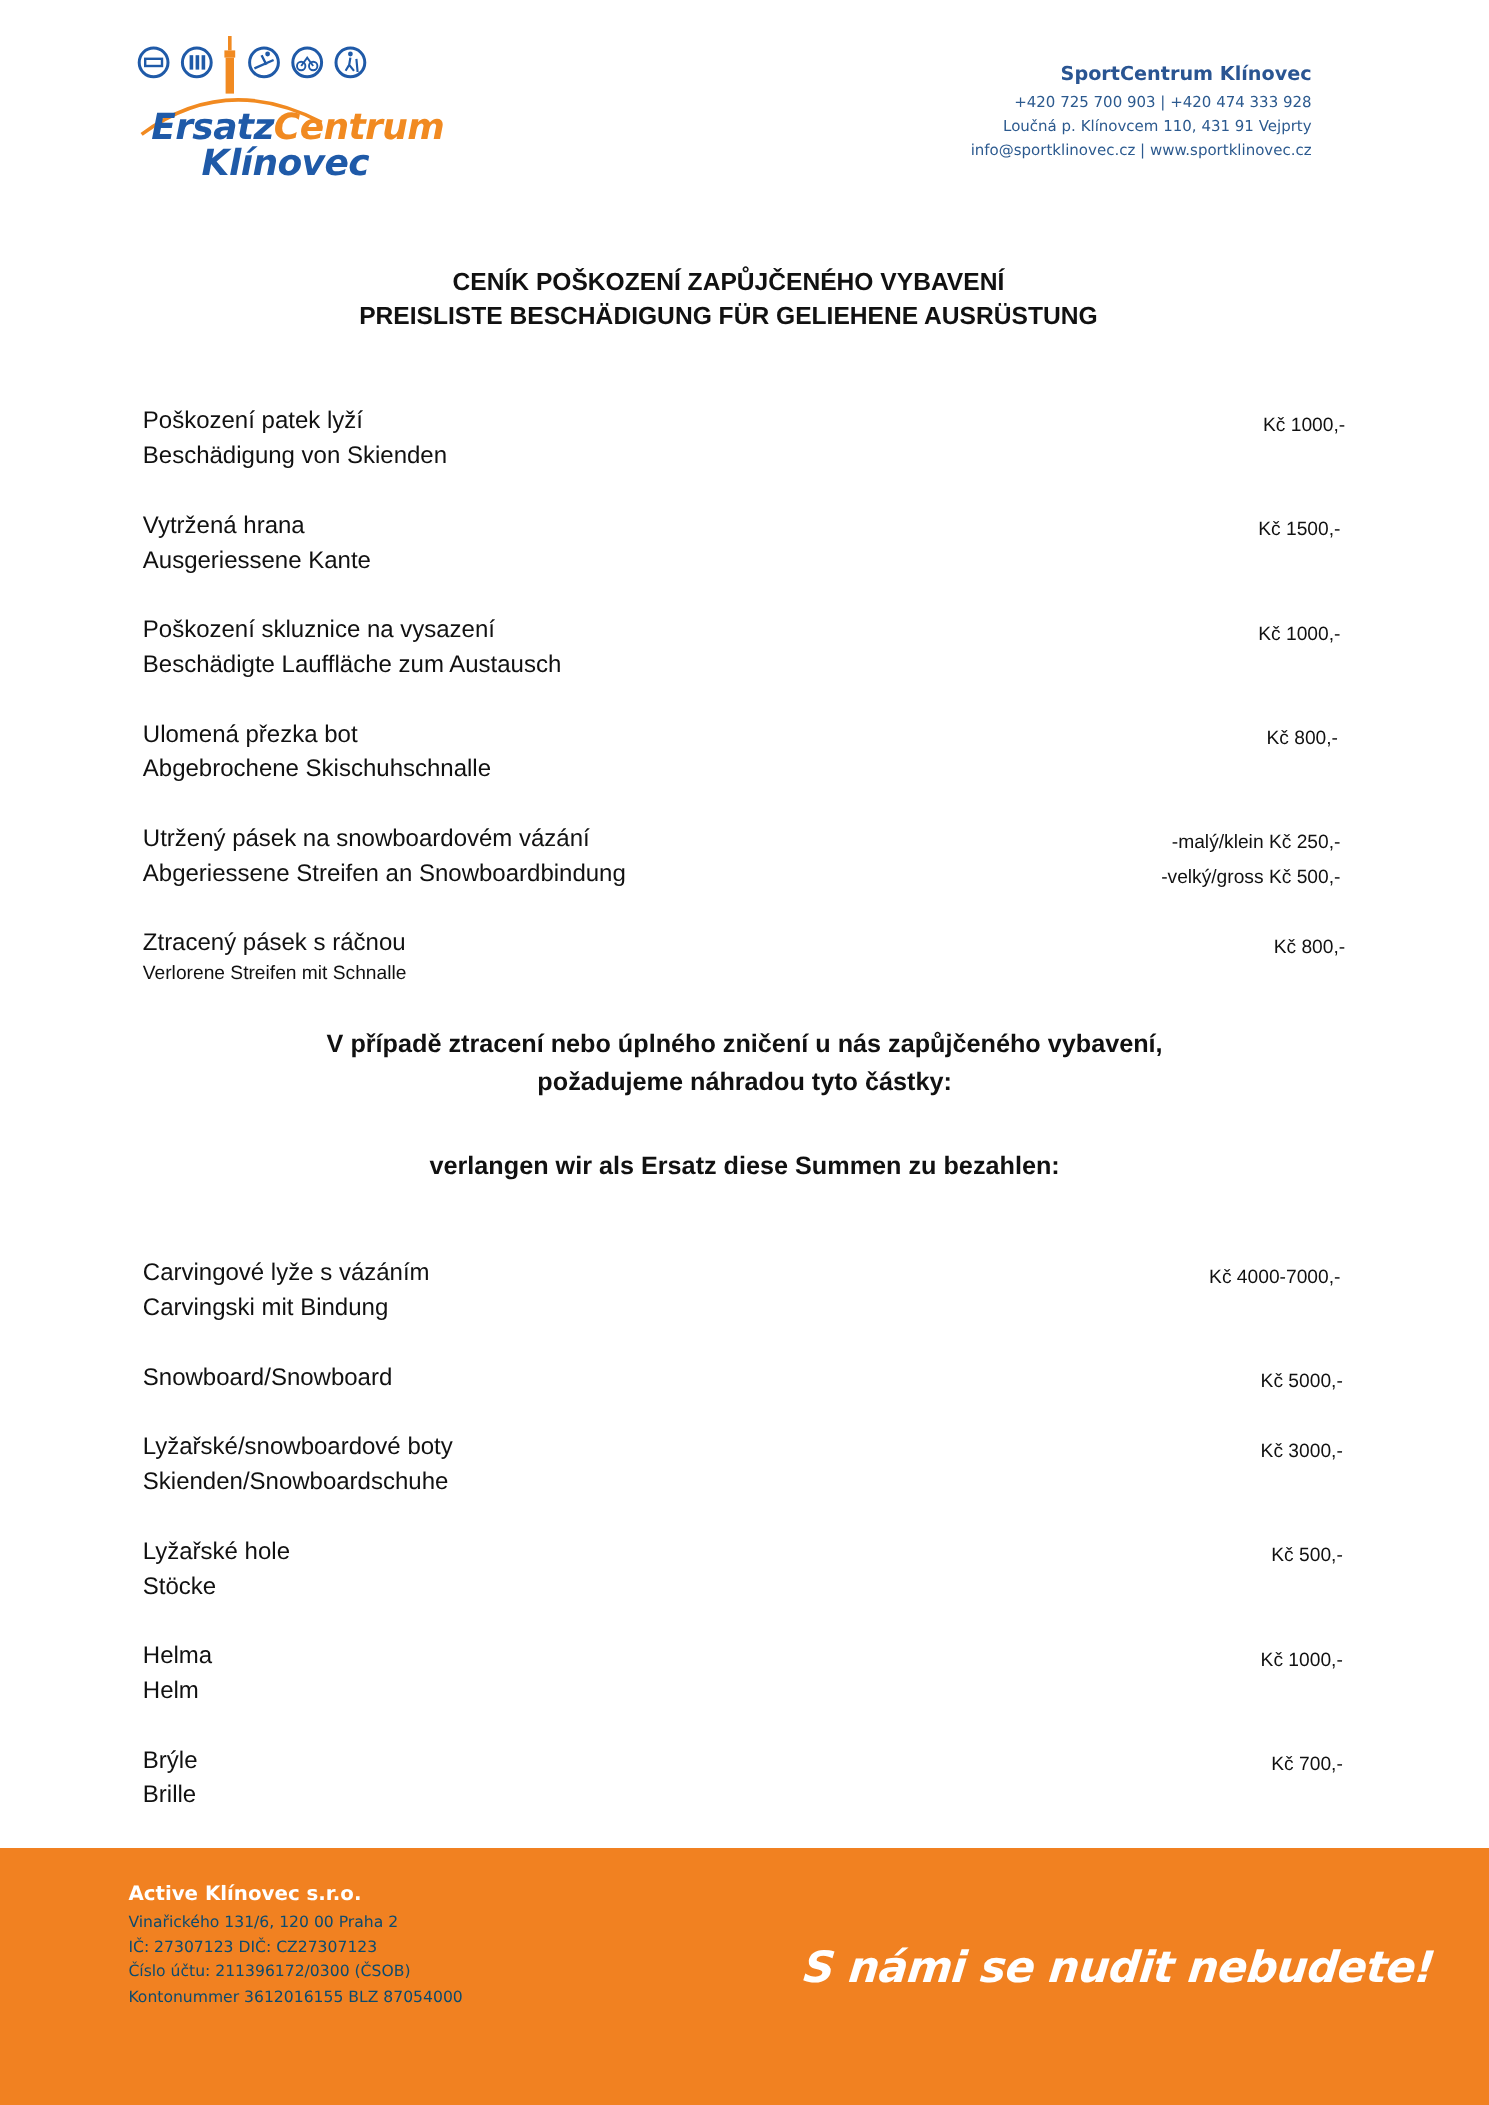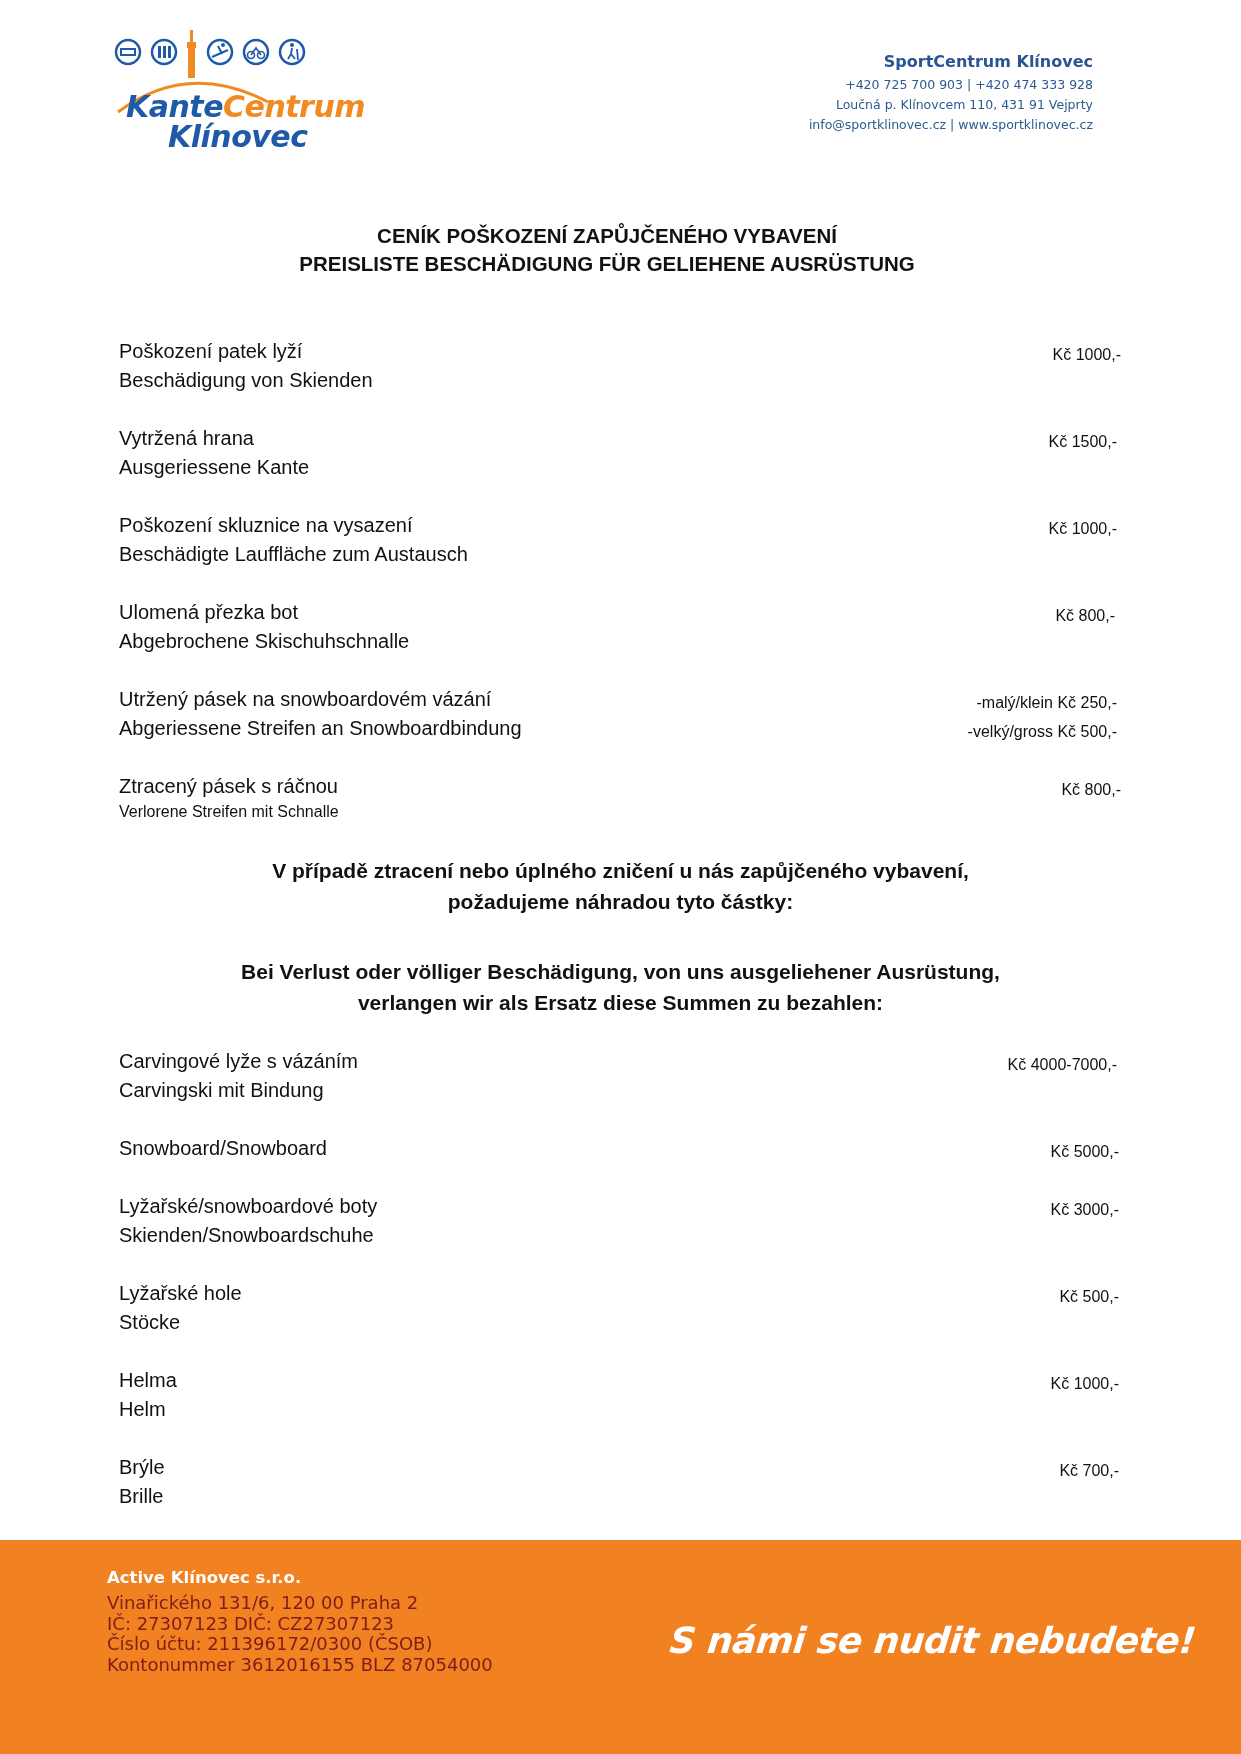--- a/index.html
+++ b/index.html
@@ -20,21 +20,21 @@
            font-weight: bold; font-size: 20.5px; line-height: 28px; }
   .rows { position: absolute; left: 119px; width: 1000px; }
   .row { position: relative; height: 0; }
   .row .cz, .row .de { position: absolute; left: 0; font-size: 20px; white-space: nowrap; }
   .row .de.small { font-size: 16px; }
   .row .price { position: absolute; right: 0; text-align: right; font-size: 16px; white-space: nowrap; line-height: 29px; }
   .notice { position: absolute; left: 0; width: 1241px; text-align: center; font-weight: bold; font-size: 21px; line-height: 31px; }
   .footer { position: absolute; left: 0; top: 1540px; width: 1241px; height: 214px; background: #f18121; }
   .footer .company { position: absolute; left: 107px; top: 28px; color: #fff; font-family: "DejaVu Sans", sans-serif; }
   .footer .company .cname { font-weight: bold; font-size: 16.5px; margin-bottom: 6px; }
-  .footer .company .cline { font-size: 18px; line-height: 20.5px; color: #7f1d1d; }
+  .footer .company .cline { font-size: 13px; line-height: 20.5px; color: #0c4a6e; }
   .footer .slogan { position: absolute; left: 670px; top: 80px; color: #fff; font-family: "DejaVu Sans", sans-serif;
                     font-style: italic; font-weight: bold; font-size: 36px; letter-spacing: -0.5px; transform: skew(-6deg); }
 </style>
 </head>
 <body>
 
 <div class="logo">
   <svg width="300" height="130" viewBox="0 0 300 130">
 
     <rect x="82" y="0" width="3" height="12" fill="#f18a21"></rect>
@@ -64,21 +64,21 @@
       <circle cx="153" cy="25" r="3.5" fill="none" stroke="#1f5aa8" stroke-width="1.6"></circle>
       <path d="M143 25 L148 18 L153 25" stroke="#1f5aa8" stroke-width="1.6" fill="none"></path>
     </g>
     <g>
       <circle cx="184" cy="22" r="12" fill="#fff" stroke="#1f5aa8" stroke-width="2.5"></circle>
       <circle cx="184" cy="15" r="2" fill="#1f5aa8"></circle>
       <path d="M184 18 L183 24 L180 29 M183 24 L187 29 M189 19 L190 30" stroke="#1f5aa8" stroke-width="1.8" fill="none"></path>
     </g>
   </svg>
   <div class="logo-text">
-    <span class="sport">Kante</span><span class="centrum">Centrum</span>
+    <span class="sport">Ersatz</span><span class="centrum">Centrum</span>
     <span class="klin">Klínovec</span>
   </div>
 </div>
 
 <div class="contact">
   <div class="name">SportCentrum Klínovec</div>
   <div class="line">+420 725 700 903 | +420 474 333 928</div>
   <div class="line">Loučná p. Klínovcem 110, 431 91  Vejprty</div>
   <div class="line">info@sportklinovec.cz | www.sportklinovec.cz</div>
 </div>
@@ -120,21 +120,20 @@
     <div class="de small" style="top:28px;">Verlorene Streifen mit Schnalle</div>
     <div class="price" style="top:0; right:-2px;">Kč 800,-</div>
   </div>
 </div>
 
 <div class="notice" style="top:855px;">
   <div>V případě ztracení nebo úplného zničení u nás zapůjčeného vybavení,</div>
   <div>požadujeme náhradou tyto částky:</div>
 </div>
 <div class="notice" style="top:956px;">
-  <div>Bei Verlust oder völliger Beschädigung, von uns ausgeliehener Ausrüstung,</div>
   <div>verlangen wir als Ersatz diese Summen zu bezahlen:</div>
 </div>
 
 <div class="rows" style="top:1050px;">
   <div class="row" style="top:0px;">
     <div class="cz" style="top:0;">Carvingové lyže s vázáním</div>
     <div class="de" style="top:29px;">Carvingski mit Bindung</div>
     <div class="price" style="top:0; right:2px;">Kč 4000-7000,-</div>
   </div>
   <div class="row" style="top:87px;">

